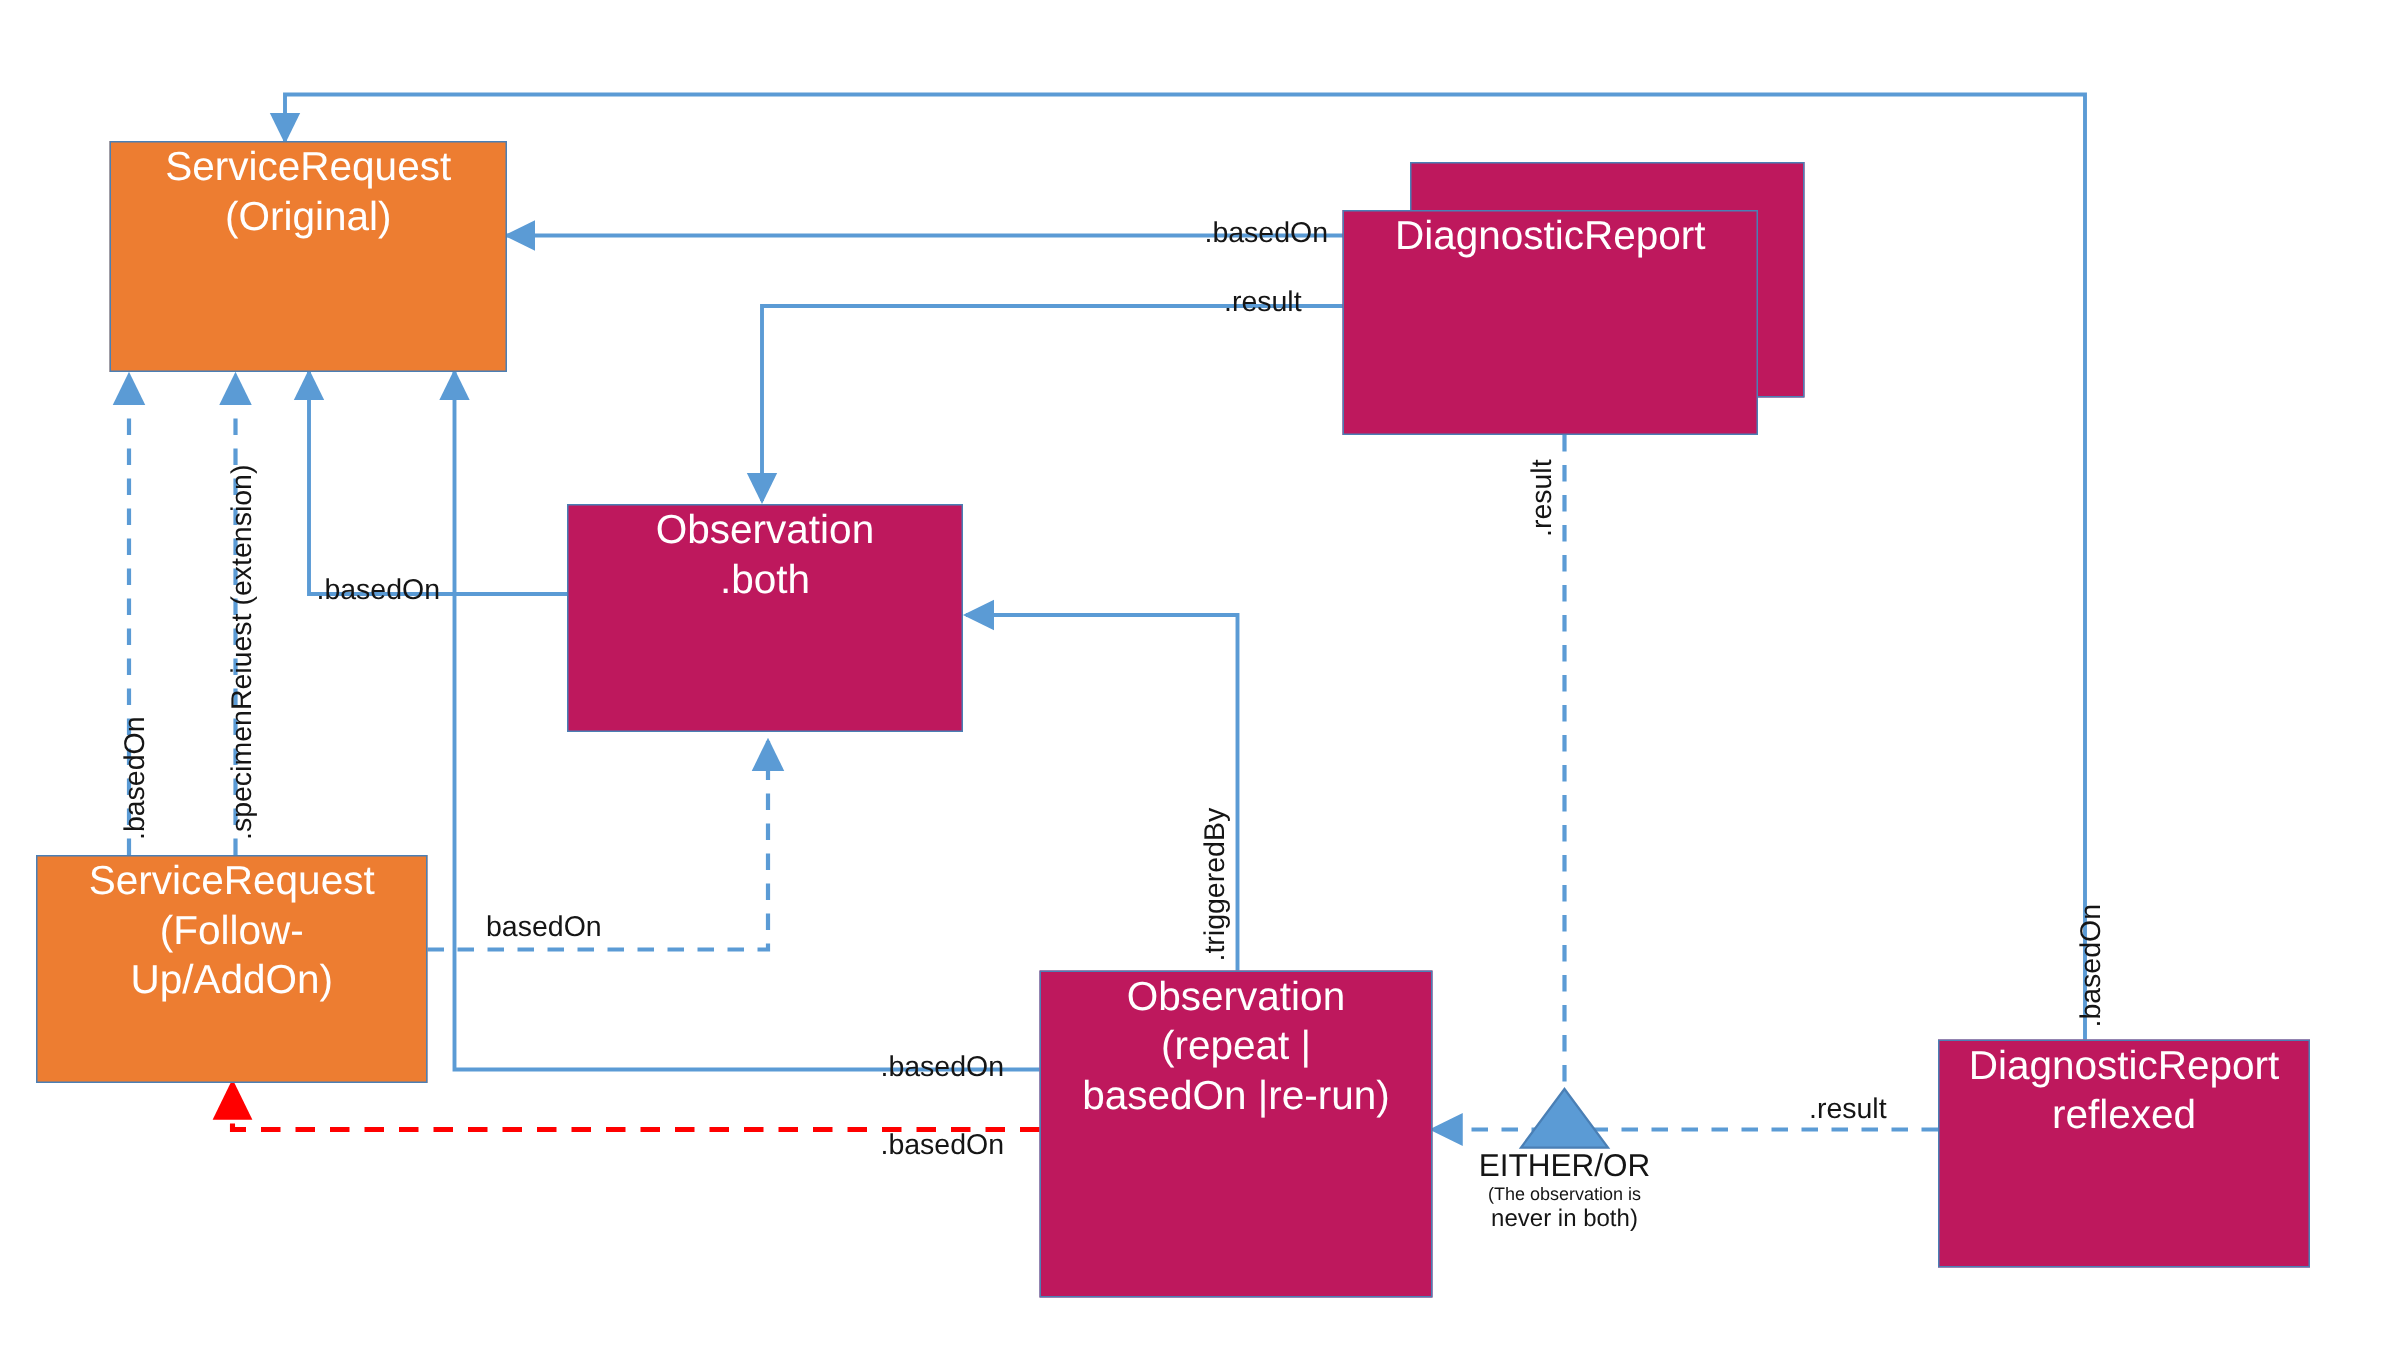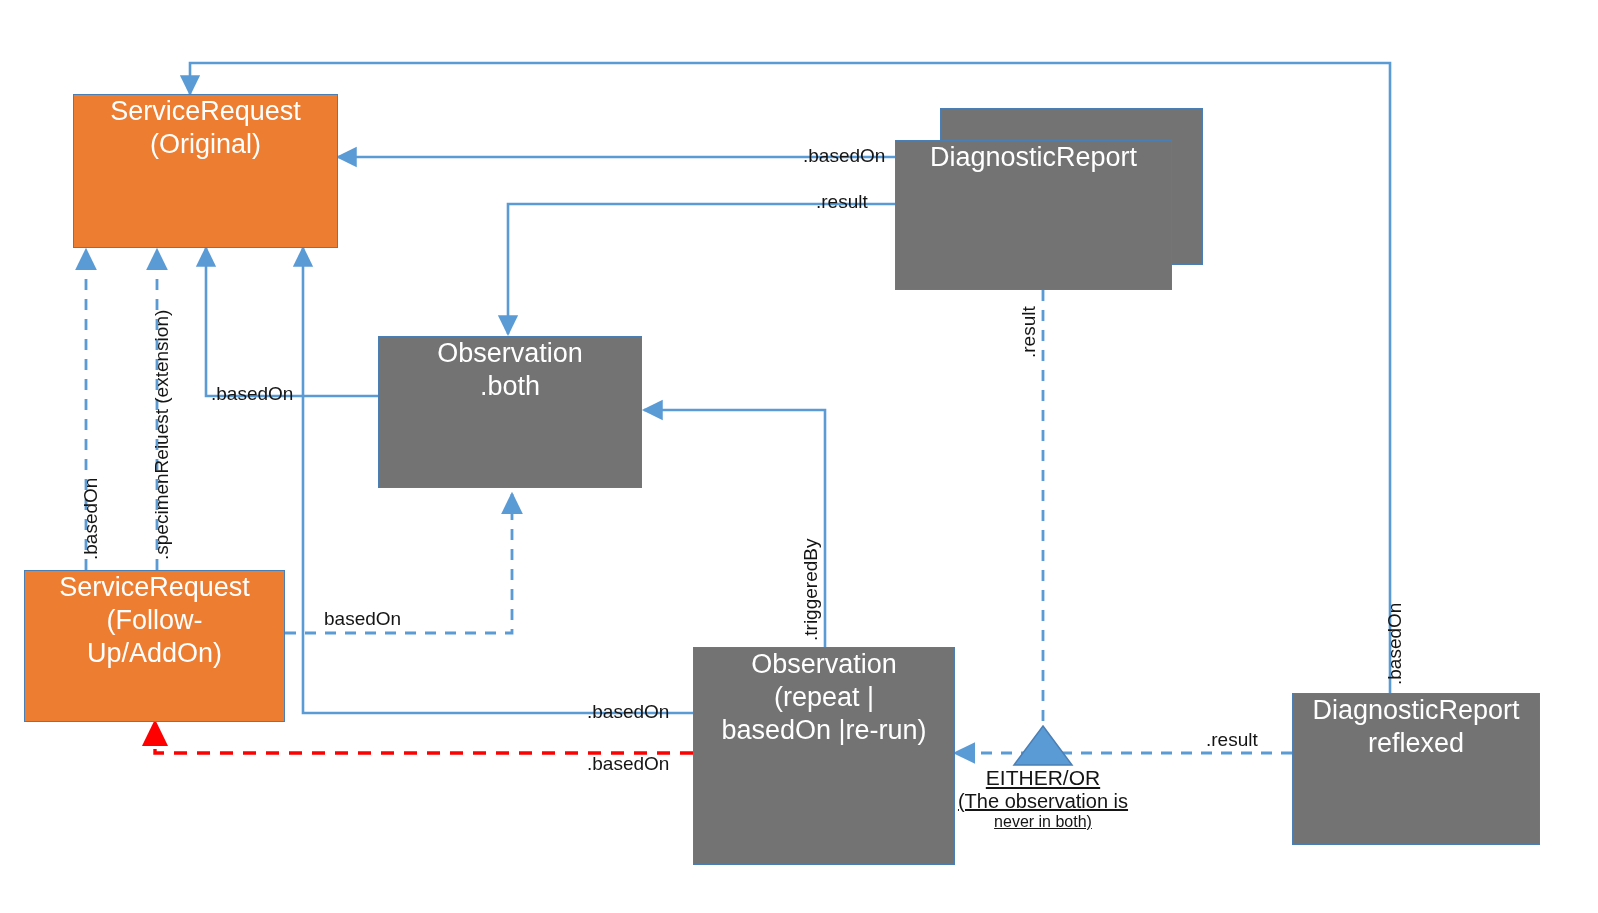--- a/index.html
+++ b/index.html
@@ -1,21 +1,21 @@
 <!DOCTYPE html>
 <html><head>
 <meta charset="utf-8">
 <style>
   html,body{margin:0;padding:0;background:#ffffff;}
   body{font-family:"Liberation Sans", sans-serif;}
   #canvas{position:relative;width:1598px;height:913px;overflow:hidden;background:#fff;}
   .node{position:absolute;box-sizing:border-box;display:flex;justify-content:center;
         text-align:center;color:#ffffff;line-height:1.22;border:1.5px solid #4a7fb5;}
   .node.orange{background:#ED7D31;}
-  .node.blue{background:#737373;}
+  .node.blue{background:#be185d;}
   .node .lbl{display:block;width:100%;padding:0 6px;}
   .lab{position:absolute;color:#151515;font-size:19px;white-space:nowrap;line-height:1.15;}
   .lab.vert{transform-origin:0 0;}
   .lab.center{text-align:center;white-space:normal;}
   svg.wires{position:absolute;left:0;top:0;width:1598px;height:913px;overflow:visible;}
 </style>
 </head>
 <body>
 
 <div id="canvas">
@@ -125,19 +125,19 @@
   <span class="lab vert" style="left:80px;top:560px;transform:rotate(-90deg);">.basedOn</span>
 
   <span class="lab vert" style="left:151px;top:560px;transform:rotate(-90deg);">.specimenReiuest (extension)</span>
 
   <span class="lab vert" style="left:800px;top:641px;transform:rotate(-90deg);">.triggeredBy</span>
 
   <span class="lab vert" style="left:1018px;top:358px;transform:rotate(-90deg);">.result</span>
 
   <span class="lab vert" style="left:1384px;top:685px;transform:rotate(-90deg);">.basedOn</span>
 
-  <div class="lab center" style="left:938px;top:766px;width:210px;text-decoration:underline;">
+  <div class="lab center" style="left:938px;top:766px;width:210px;">
     <div style="font-size:21px;">EITHER/OR</div>
-    <div style="font-size:20px;">(The observation is</div>
+    <div style="font-size:12px;">(The observation is</div>
     <div style="font-size:16px;">never in both)</div>
   </div>
 
 </div>
 
 </body></html>

